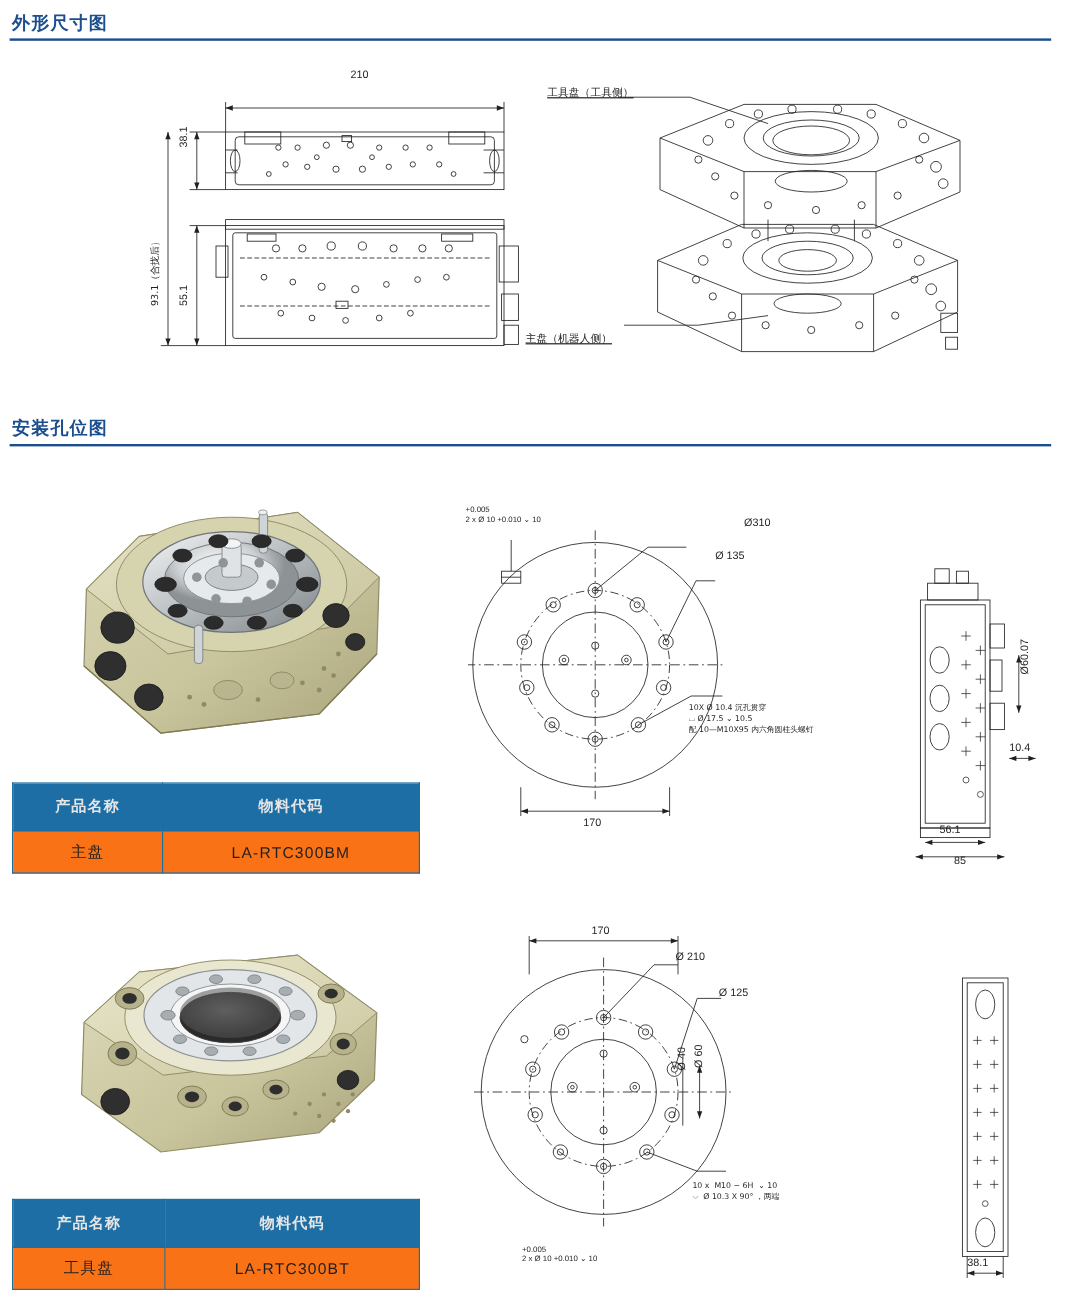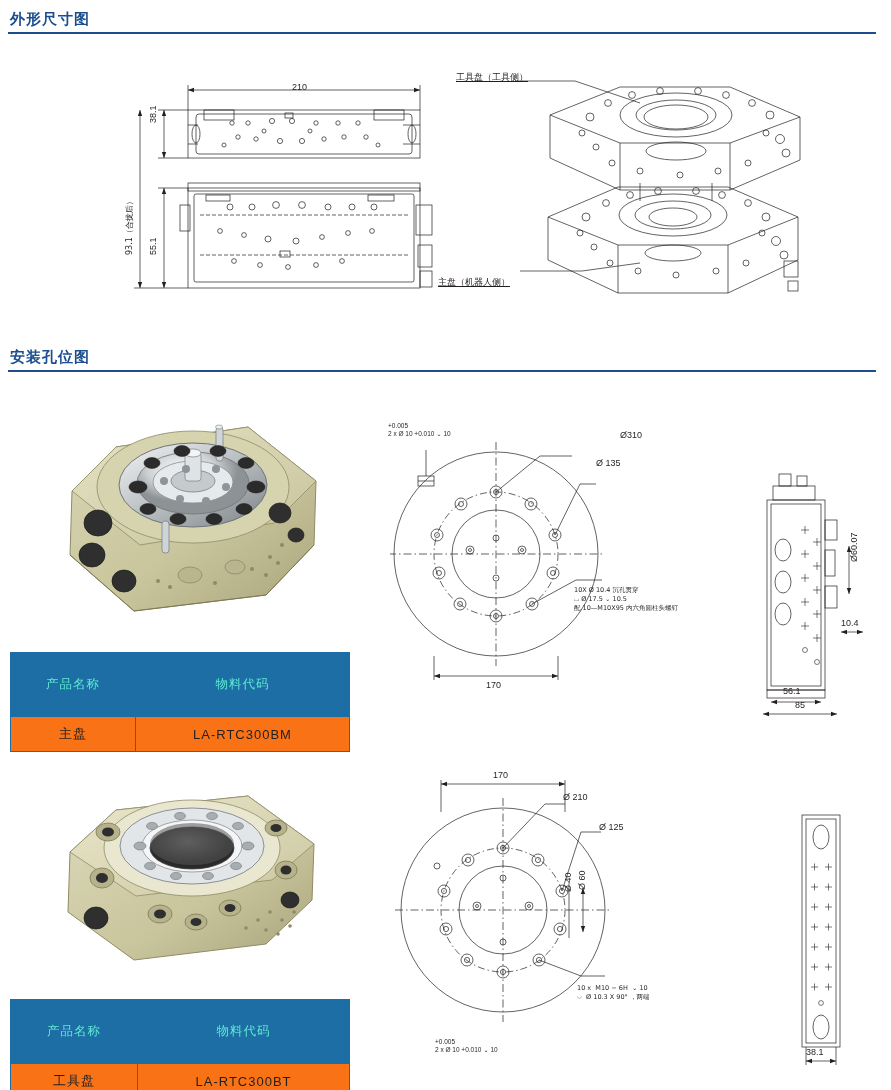--- a/index.html
+++ b/index.html
@@ -41,23 +41,23 @@
 
   
   .spec-table {
     position: absolute;
     border-collapse: collapse;
     width: 340px;
     font-size: 12.5px;
   }
   .spec-table th {
     background: #1c6ea4;
-    color: #5eead4;
-    font-weight: normal;
-    padding: 23px 4px;
+    color: #e5e5e5;
+    font-weight: bold;
+    padding: 11px 4px;
     border: 1px solid #1c6ea4;
     font-size: 12.5px;
     letter-spacing: 1px;
   }
   .spec-table td {
     background: #f97316;
     color: #231f20;
     padding: 8px 4px;
     border: 1px solid #1c6ea4;
     text-align: center;
@@ -252,21 +252,21 @@
         <line x1="520" y1="128" x2="520" y2="146"></line>
         <line x1="592" y1="128" x2="592" y2="146"></line>
 
         <line x1="395" y1="26" x2="455" y2="26"></line>
         <line x1="455" y1="26" x2="520" y2="48"></line>
         <line x1="400" y1="216" x2="462" y2="216"></line>
         <line x1="462" y1="216" x2="520" y2="208"></line>
       </g>
     </svg>
 
-    <div class="lbl" style="left:172px; top:27px;">210</div>
+    <div class="lbl" style="left:172px; top:2px;">210</div>
     <div class="lbl" style="left:28px; top:68px; transform:rotate(-90deg); transform-origin:left top;">38.1</div>
     <div class="lbl cn" style="left:4px; top:200px; transform:rotate(-90deg); transform-origin:left top; font-size:8px;">93.1（合拢后）</div>
     <div class="lbl" style="left:28px; top:200px; transform:rotate(-90deg); transform-origin:left top;">55.1</div>
     <div class="lbl cn u" style="left:336px; top:16px;">工具盘（工具侧）</div>
     <div class="lbl cn u" style="left:280px; top:221px;margin-left:38px;">主盘（机器人侧）</div>
   </div>
 
   <div class="section-header" id="hdr2">
     <div class="title cn">安装孔位图</div>
     <div class="rule"></div>
@@ -479,21 +479,21 @@
         <path d="M26,252 l6,-2.2 l0,4.4 z" fill="#231f20" stroke="none"></path>
         <path d="M76,252 l-6,-2.2 l0,4.4 z" fill="#231f20" stroke="none"></path>
         <line x1="18" y1="264" x2="92" y2="264"></line>
         <path d="M18,264 l6,-2.2 l0,4.4 z" fill="#231f20" stroke="none"></path>
         <path d="M92,264 l-6,-2.2 l0,4.4 z" fill="#231f20" stroke="none"></path>
       </g>
     </svg>
     <div class="lbl" style="left:104px; top:112px; transform:rotate(-90deg); transform-origin:left top;">Ø60.07</div>
     <div class="lbl" style="left:96px; top:168px;">10.4</div>
     <div class="lbl" style="left:38px; top:236px;">56.1</div>
-    <div class="lbl" style="left:50px; top:250px;text-align:center;">85</div>
+    <div class="lbl" style="left:50px; top:262px;text-align:center;">85</div>
   </div>
 
   <table class="spec-table" id="tbl1">
     <thead>
       <tr>
         <th class="cn">产品名称</th>
         <th class="cn">物料代码</th>
       </tr>
     </thead>
     <tbody>

